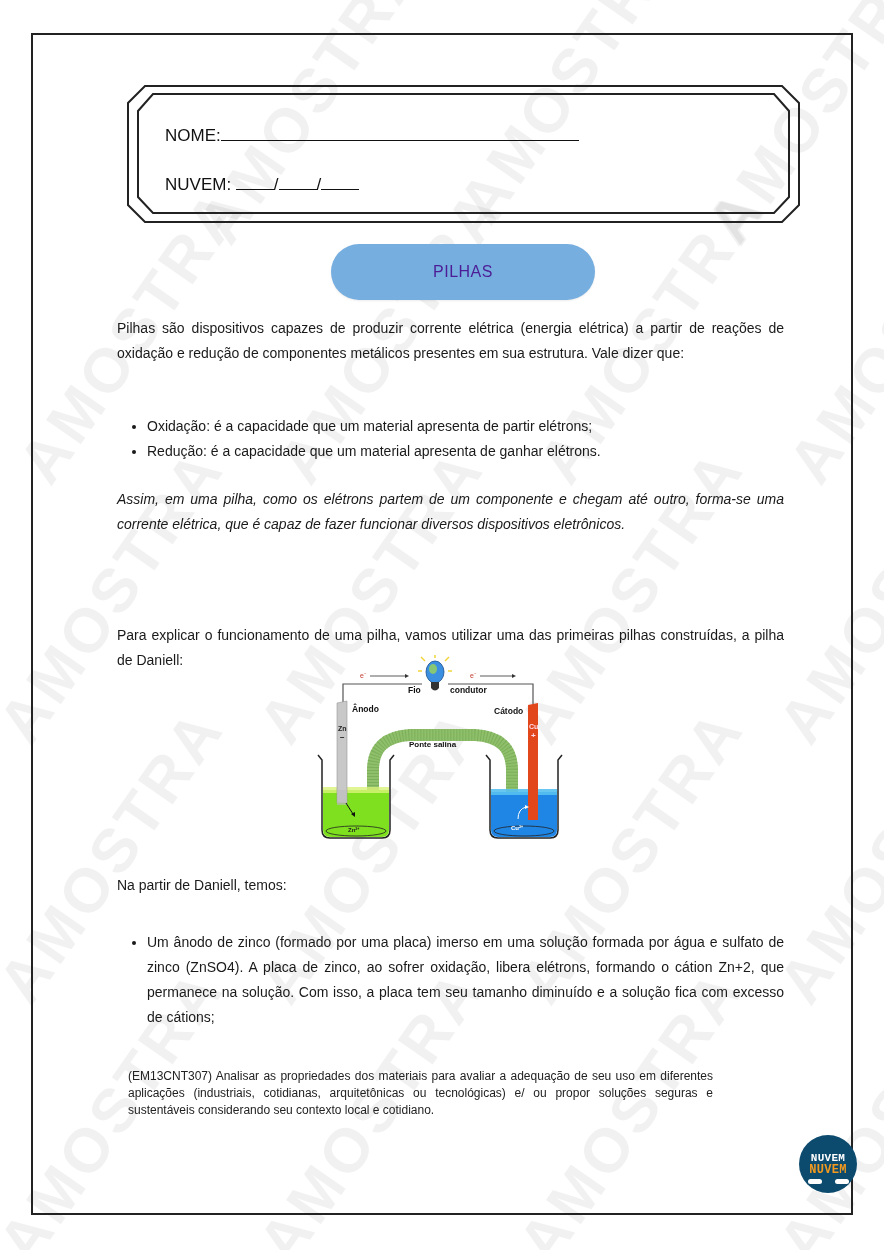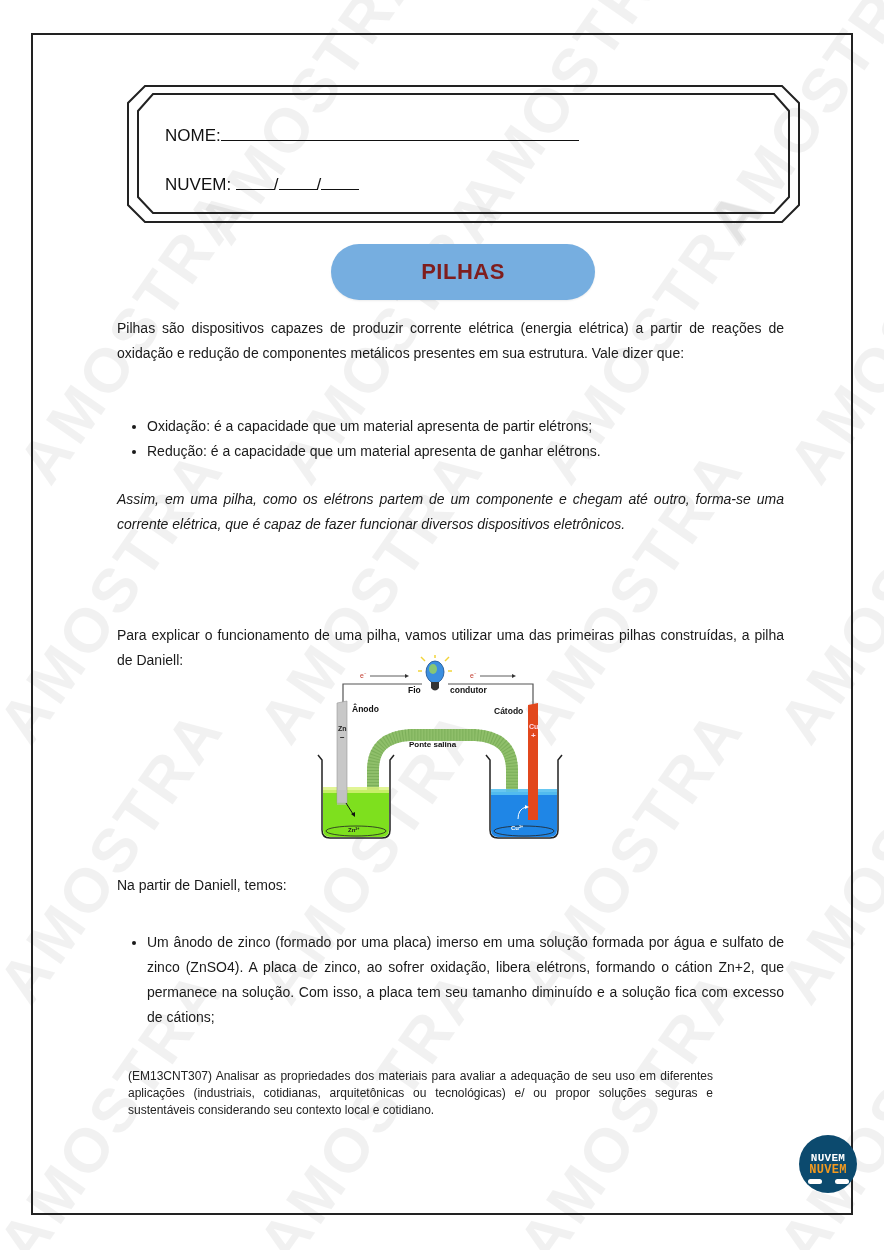--- a/index.html
+++ b/index.html
@@ -12,21 +12,21 @@
 
   .header-box { position: absolute; left: 127px; top: 85px; width: 673px; height: 138px; z-index: 2; }
   .header-box svg { position: absolute; left: 0; top: 0; }
   .field-row { position: absolute; left: 38px; font-size: 17px; color: #111; }
   .field-row.nome { top: 38px; }
   .field-row.data { top: 87px; }
   .underline-long { display: inline-block; width: 358px; border-bottom: 1.5px solid #111; height: 17px; vertical-align: baseline; }
   .underline-short { display: inline-block; width: 38px; border-bottom: 1.5px solid #111; height: 17px; vertical-align: baseline; }
 
   .title-pill { position: absolute; left: 331px; top: 244px; width: 264px; height: 56px; border-radius: 28px; background: #76aee0; display: flex; align-items: center; justify-content: center; z-index: 2; box-shadow: 0 1px 2px rgba(0,0,0,0.08); }
-  .title-pill span { font-weight: bold; font-size: 22px; color: #7f1d1d; letter-spacing: 0.5px; }
+  .title-pill span { font-weight: normal; font-size: 16px; color: #4c1d95; letter-spacing: 0.5px; }
 
   .content { position: absolute; left: 117px; width: 667px; z-index: 2; font-size: 14px; line-height: 25px; color: #1a1a1a; }
   .content p { margin: 0; text-align: justify; }
   .intro { top: 316px; }
   .defs { top: 414px; }
   .defs ul, .bullets ul { margin: 0; padding-left: 30px; }
   .defs li, .bullets li { margin: 0; text-align: justify; }
   .assim { top: 487px; font-style: italic; }
   .para-explicar { top: 586px; margin-top: 37px; }
   .na-pilha { top: 873px; }

